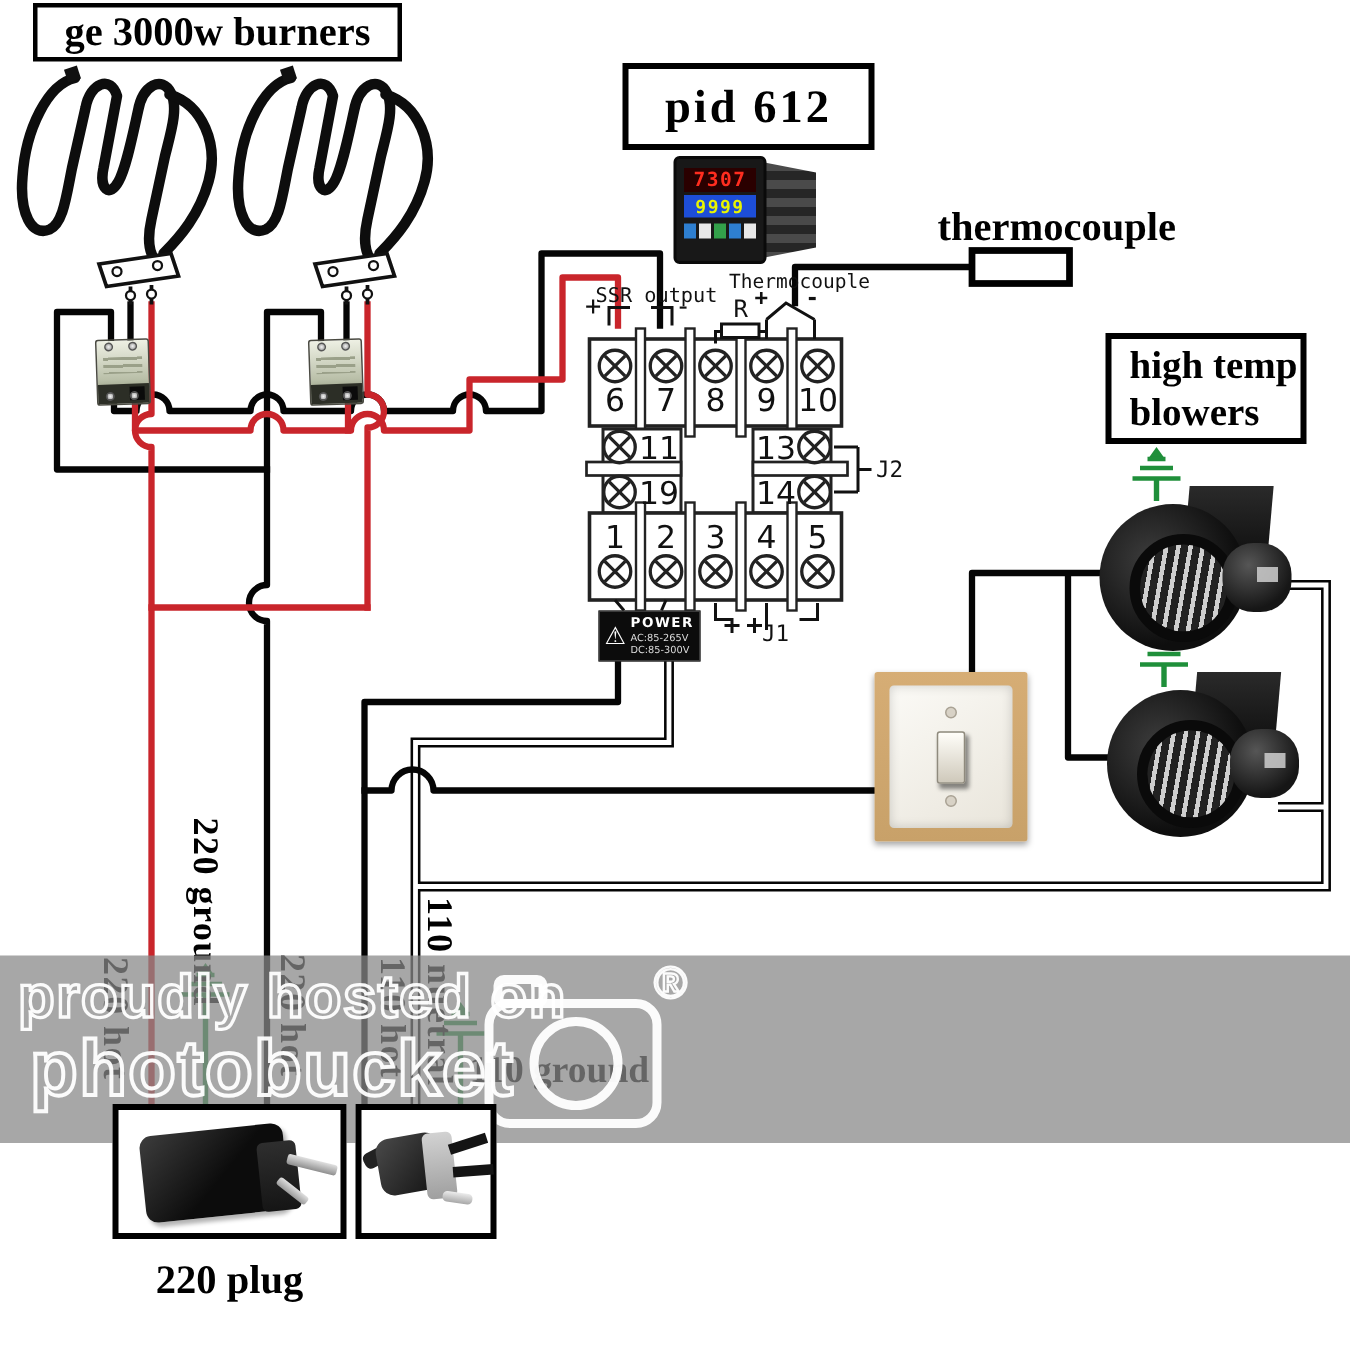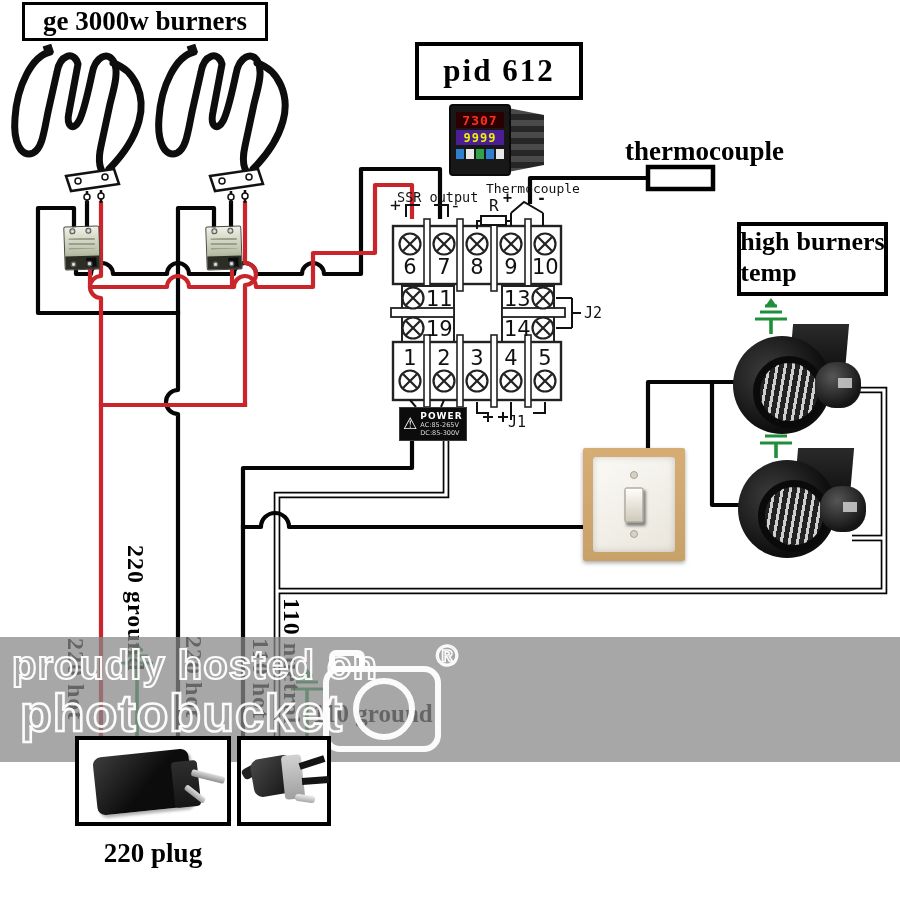--- a/index.html
+++ b/index.html
@@ -44,21 +44,21 @@
   .pw-col{display:flex;flex-direction:column;line-height:1.05;}
   .pw-title{font:700 9px "DejaVu Sans",sans-serif;color:#fff;letter-spacing:1px;}
   .pw-line{font:6.5px "DejaVu Sans",sans-serif;color:#ddd;}
 
   
   .pid{left:449px;top:102px;width:100px;height:78px;z-index:2;}
   .pid-front{position:absolute;left:0;top:2px;width:62px;height:72px;background:#181818;
              border:2px solid #0a0a0a;border-radius:4px;box-sizing:border-box;}
   .pid-d1{margin:6px 5px 2px;background:#2a0000;height:16px;display:flex;align-items:center;justify-content:center;
           font:700 13px "DejaVu Sans Mono",monospace;color:#ff2d1f;letter-spacing:1px;}
-  .pid-d2{margin:0 5px;background:#4c1d95;height:15px;display:flex;align-items:center;justify-content:center;
+  .pid-d2{margin:0 5px;background:#1d4ed8;height:15px;display:flex;align-items:center;justify-content:center;
           font:700 12px "DejaVu Sans Mono",monospace;color:#e8f400;letter-spacing:1px;}
   .pid-btns{display:flex;gap:2px;margin:4px 5px 0;}
   .pid-btns span{display:block;width:9px;height:10px;}
   .pid-side{position:absolute;left:59px;top:6px;width:36px;height:64px;
             background:repeating-linear-gradient(180deg,#4a4a4a 0 6px,#262626 6px 12px);
             clip-path:polygon(0 0,100% 11%,100% 89%,0 100%);}
 
   
   .ssr{width:34px;height:42px;background:linear-gradient(#eef0e4,#b9bfa8 62%,#7a8068);
        border:1px solid #4a4a42;border-radius:2px;z-index:2;transform:rotate(-2deg);}
@@ -253,23 +253,23 @@
   <div class="abs titlebox" style="left:22px;top:2px;width:240px;height:33px;font-size:27px;">
     <span>ge 3000w burners</span>
   </div>
 
   <div class="abs titlebox" style="left:415px;top:42px;width:160px;height:50px;border-width:4px;font-size:31px;font-weight:700;letter-spacing:2px;">
     <span>pid 612</span>
   </div>
 
   <div class="abs plainlabel" style="left:625px;top:136px;font-size:27px;">thermocouple</div>
 
-  <div class="abs titlebox" style="left:737px;top:222px;width:151px;height:74px;border-width:4px;font-size:26px;flex-direction:row;align-items:flex-start;box-sizing:border-box;line-height:1.2;">
+  <div class="abs titlebox" style="left:737px;top:222px;width:134px;height:74px;border-width:4px;font-size:26px;flex-direction:column;align-items:flex-start;padding-left:12px;box-sizing:border-box;line-height:1.2;">
     <span>high temp</span>
-    <span>burners</span>
+    <span>blowers</span>
   </div>
 
   <div class="abs mono" style="left:397px;top:189px;font-size:13.5px;">SSR output</div>
   <div class="abs mono" style="left:390px;top:194px;font-size:18px;">+</div>
   <div class="abs mono" style="left:450px;top:194px;font-size:18px;">-</div>
   <div class="abs mono" style="left:486px;top:181px;font-size:13px;">Thermocouple</div>
   <div class="abs mono" style="left:489px;top:196px;font-size:16px;">R</div>
   <div class="abs mono" style="left:503px;top:189px;font-size:15px;font-weight:700;">+</div>
   <div class="abs mono" style="left:537px;top:189px;font-size:15px;font-weight:700;">-</div>
   <div class="abs mono" style="left:584px;top:304px;font-size:15px;">J2</div>

